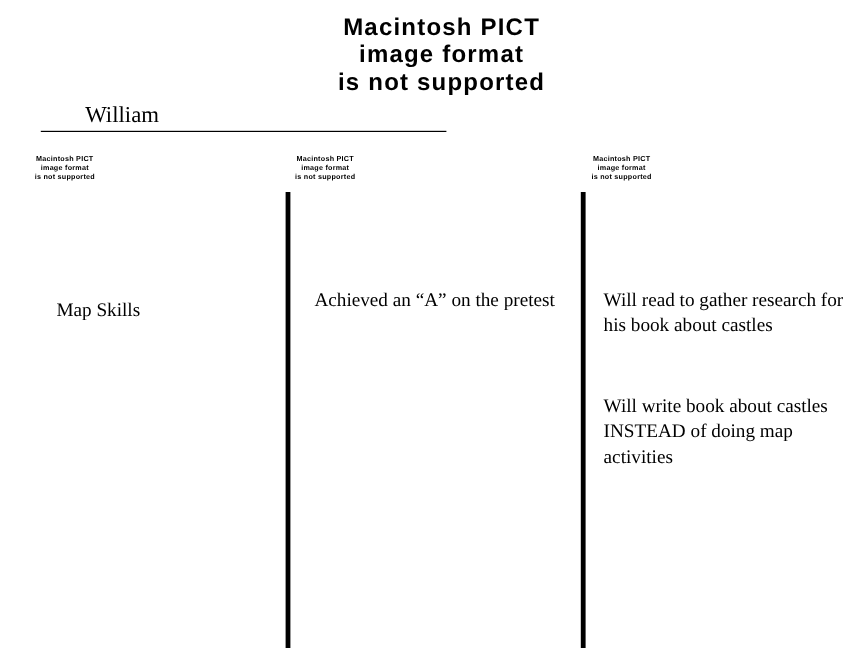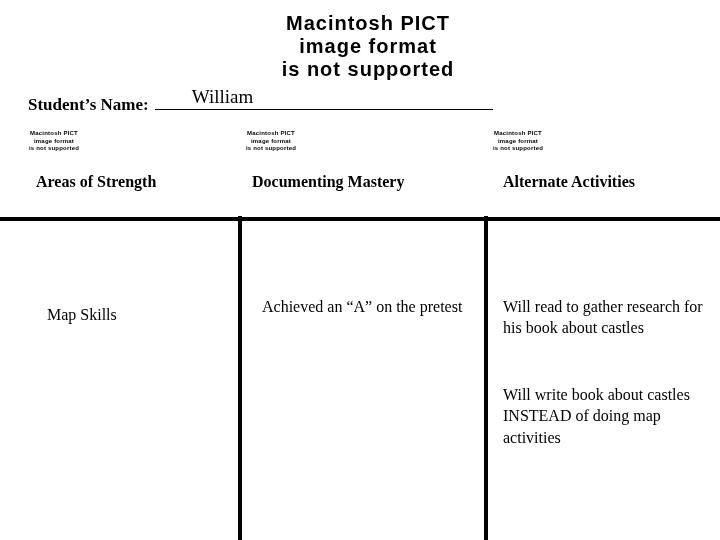--- a/index.html
+++ b/index.html
@@ -147,44 +147,37 @@
   .p { margin: 0; }
 </style>
 </head>
 <body>
 
 <div class="pict-placeholder pict-top">Macintosh PICT
 image format
 is not supported</div>
 
 <div class="name-row">
-  <span class="name-label">Student’s Name:</span>
   <span class="name-blank">
     <span class="name-value">William</span>
   </span>
 </div>
 
 <div class="pict-placeholder pict-small pict-s1">Macintosh PICT
 image format
 is not supported</div>
 <div class="pict-placeholder pict-small pict-s2">Macintosh PICT
 image format
 is not supported</div>
 <div class="pict-placeholder pict-small pict-s3">Macintosh PICT
 image format
 is not supported</div>
 
 <div class="table">
 
-  <div class="header-row">
-    <div class="col-head ch1">Areas of Strength</div>
-    <div class="col-head ch2">Documenting Mastery</div>
-    <div class="col-head ch3">Alternate Activities</div>
-    <div class="hrule"></div>
-  </div>
 
   <div class="body-row">
     <div class="vrule v1"></div>
     <div class="vrule v2"></div>
 
     <div class="cell cell-1">
       <p class="p">Map Skills</p>
     </div>
 
     <div class="cell cell-3">

